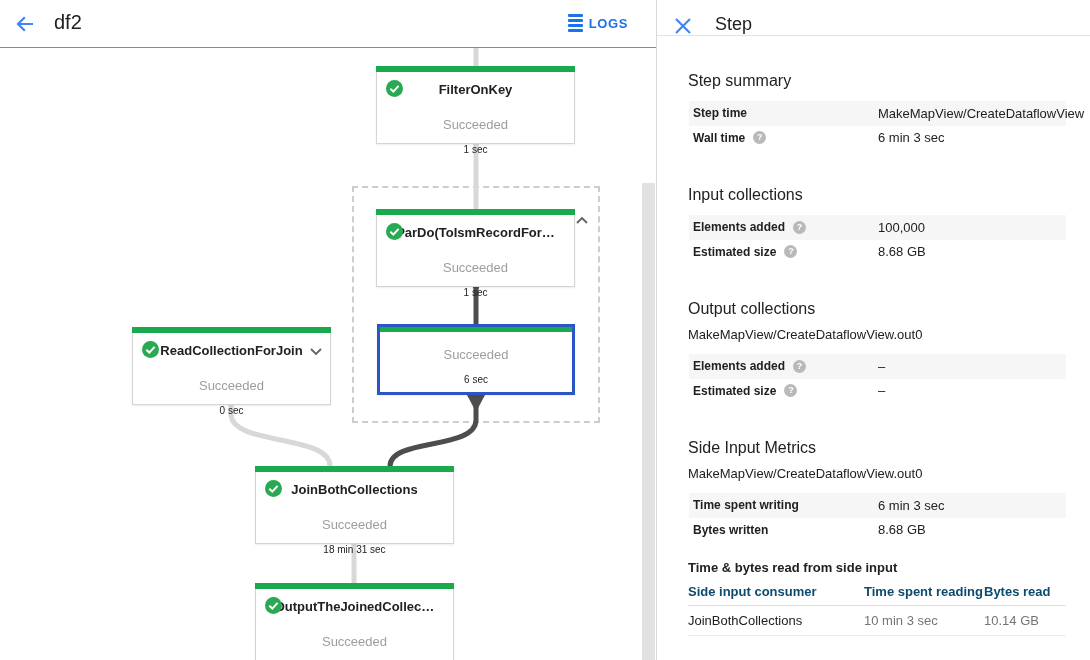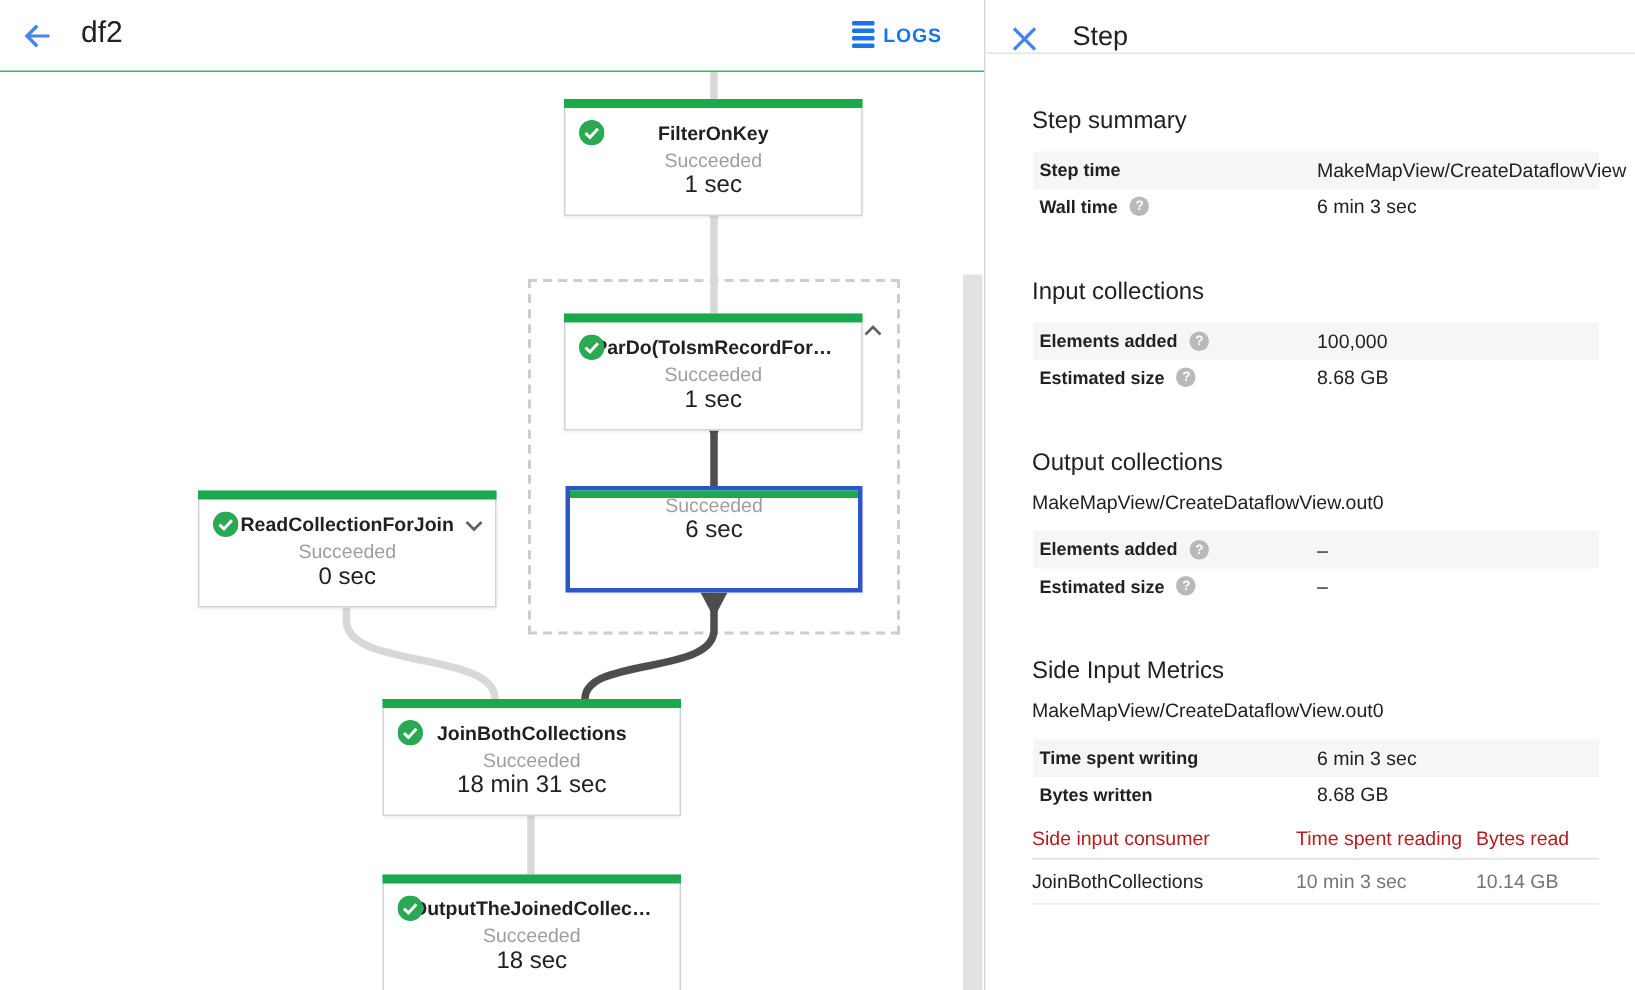--- a/index.html
+++ b/index.html
@@ -31,22 +31,22 @@
   .node { position:absolute; width:199px; height:78px; background:#fff;
           border:1px solid #d4d4d4; box-shadow:0 1px 2px rgba(0,0,0,0.08);
           z-index:10; cursor:pointer; text-align:center; }
   .node-bar { position:absolute; left:-1px; top:-1px; right:-1px; height:6px; background:#1aa94c; }
   .node.selected { border:3px solid #2a56c6; }
   .node.selected .node-bar { left:0; top:0; right:0; height:5px; }
   .node-title-row { position:relative; margin-top:13px; height:17px; line-height:17px; }
   .node-title { font-size:13px; font-weight:bold; color:#212121; }
   .check { position:absolute; left:9px; top:0px; width:17px; height:17px; }
   .node-chevron { position:absolute; right:8px; top:1px; }
-  .node-status { font-size:13px; color:#9e9e9e; margin-top:2px; }
-  .node-time { font-size:16px; color:#212121; margin-top:1px; }
+  .node-status { font-size:13px; color:#9e9e9e; margin-top:20px; }
+  .node-time { font-size:10px; color:#212121; margin-top:12px; }
 
   
   .right-panel { position:absolute; left:656px; top:0; width:434px; height:660px;
                  background:#fff; border-left:1px solid #d9d9d9; z-index:40; }
   .panel-header { position:relative; height:36px; border-bottom:1px solid #e3e3e3; }
   .close-btn { position:absolute; left:17px; top:17px; width:18px; height:18px; cursor:pointer; }
   .panel-title { position:absolute; left:58px; top:14px; font-size:18px; color:#212121; }
   .panel-body { padding:0 24px 0 31px; }
 
   .section-heading { font-size:16px; font-weight:400; color:#212121; margin-top:36px; margin-bottom:11px; }
@@ -58,21 +58,21 @@
   .kv-value { position:absolute; left:189px; font-size:13px; color:#212121; }
   .help-icon { display:inline-block; width:13px; height:13px; margin-left:8px; border-radius:50%;
                background:#b9b9b9; color:#fff; font-size:9px; font-weight:bold; text-align:center;
                line-height:13px; cursor:pointer; }
 
   .table-heading { font-size:13px; font-weight:bold; color:#212121; margin-top:18px; }
   .si-table { width:100%; margin-top:2px; }
   .si-row { display:grid; grid-template-columns:1fr 120px 82px; align-items:center; }
   .si-row.header { height:29px; border-bottom:1px solid #dfdfdf; }
   .si-row.data { height:30px; border-bottom:1px solid #ececec; }
-  .si-row.header > div { font-size:13px; color:#b91c1c; }
+  .si-row.header > div { font-size:13px; color:#0c4a6e;font-weight:bold; }
   .si-cell-consumer { font-size:13px; color:#212121; }
   .si-cell-dim { font-size:13px; color:#757575; }
 </style>
 </head>
 <body>
 
 <div class="page">
 
   <div class="topbar">
     <div class="back-btn">
@@ -266,20 +266,21 @@
         <div class="kv-row shaded">
           <span class="kv-label">Time spent writing</span>
           <span class="kv-value">6 min 3 sec</span>
         </div>
         <div class="kv-row">
           <span class="kv-label">Bytes written</span>
           <span class="kv-value">8.68 GB</span>
         </div>
       </div>
 
+      <div class="table-heading">Time &amp; bytes read from side input</div>
       <div class="si-table">
         <div class="si-row header">
           <div>Side input consumer</div>
           <div>Time spent reading</div>
           <div>Bytes read</div>
         </div>
         <div class="si-row data">
           <div class="si-cell-consumer">JoinBothCollections</div>
           <div class="si-cell-dim">10 min 3 sec</div>
           <div class="si-cell-dim">10.14 GB</div>

